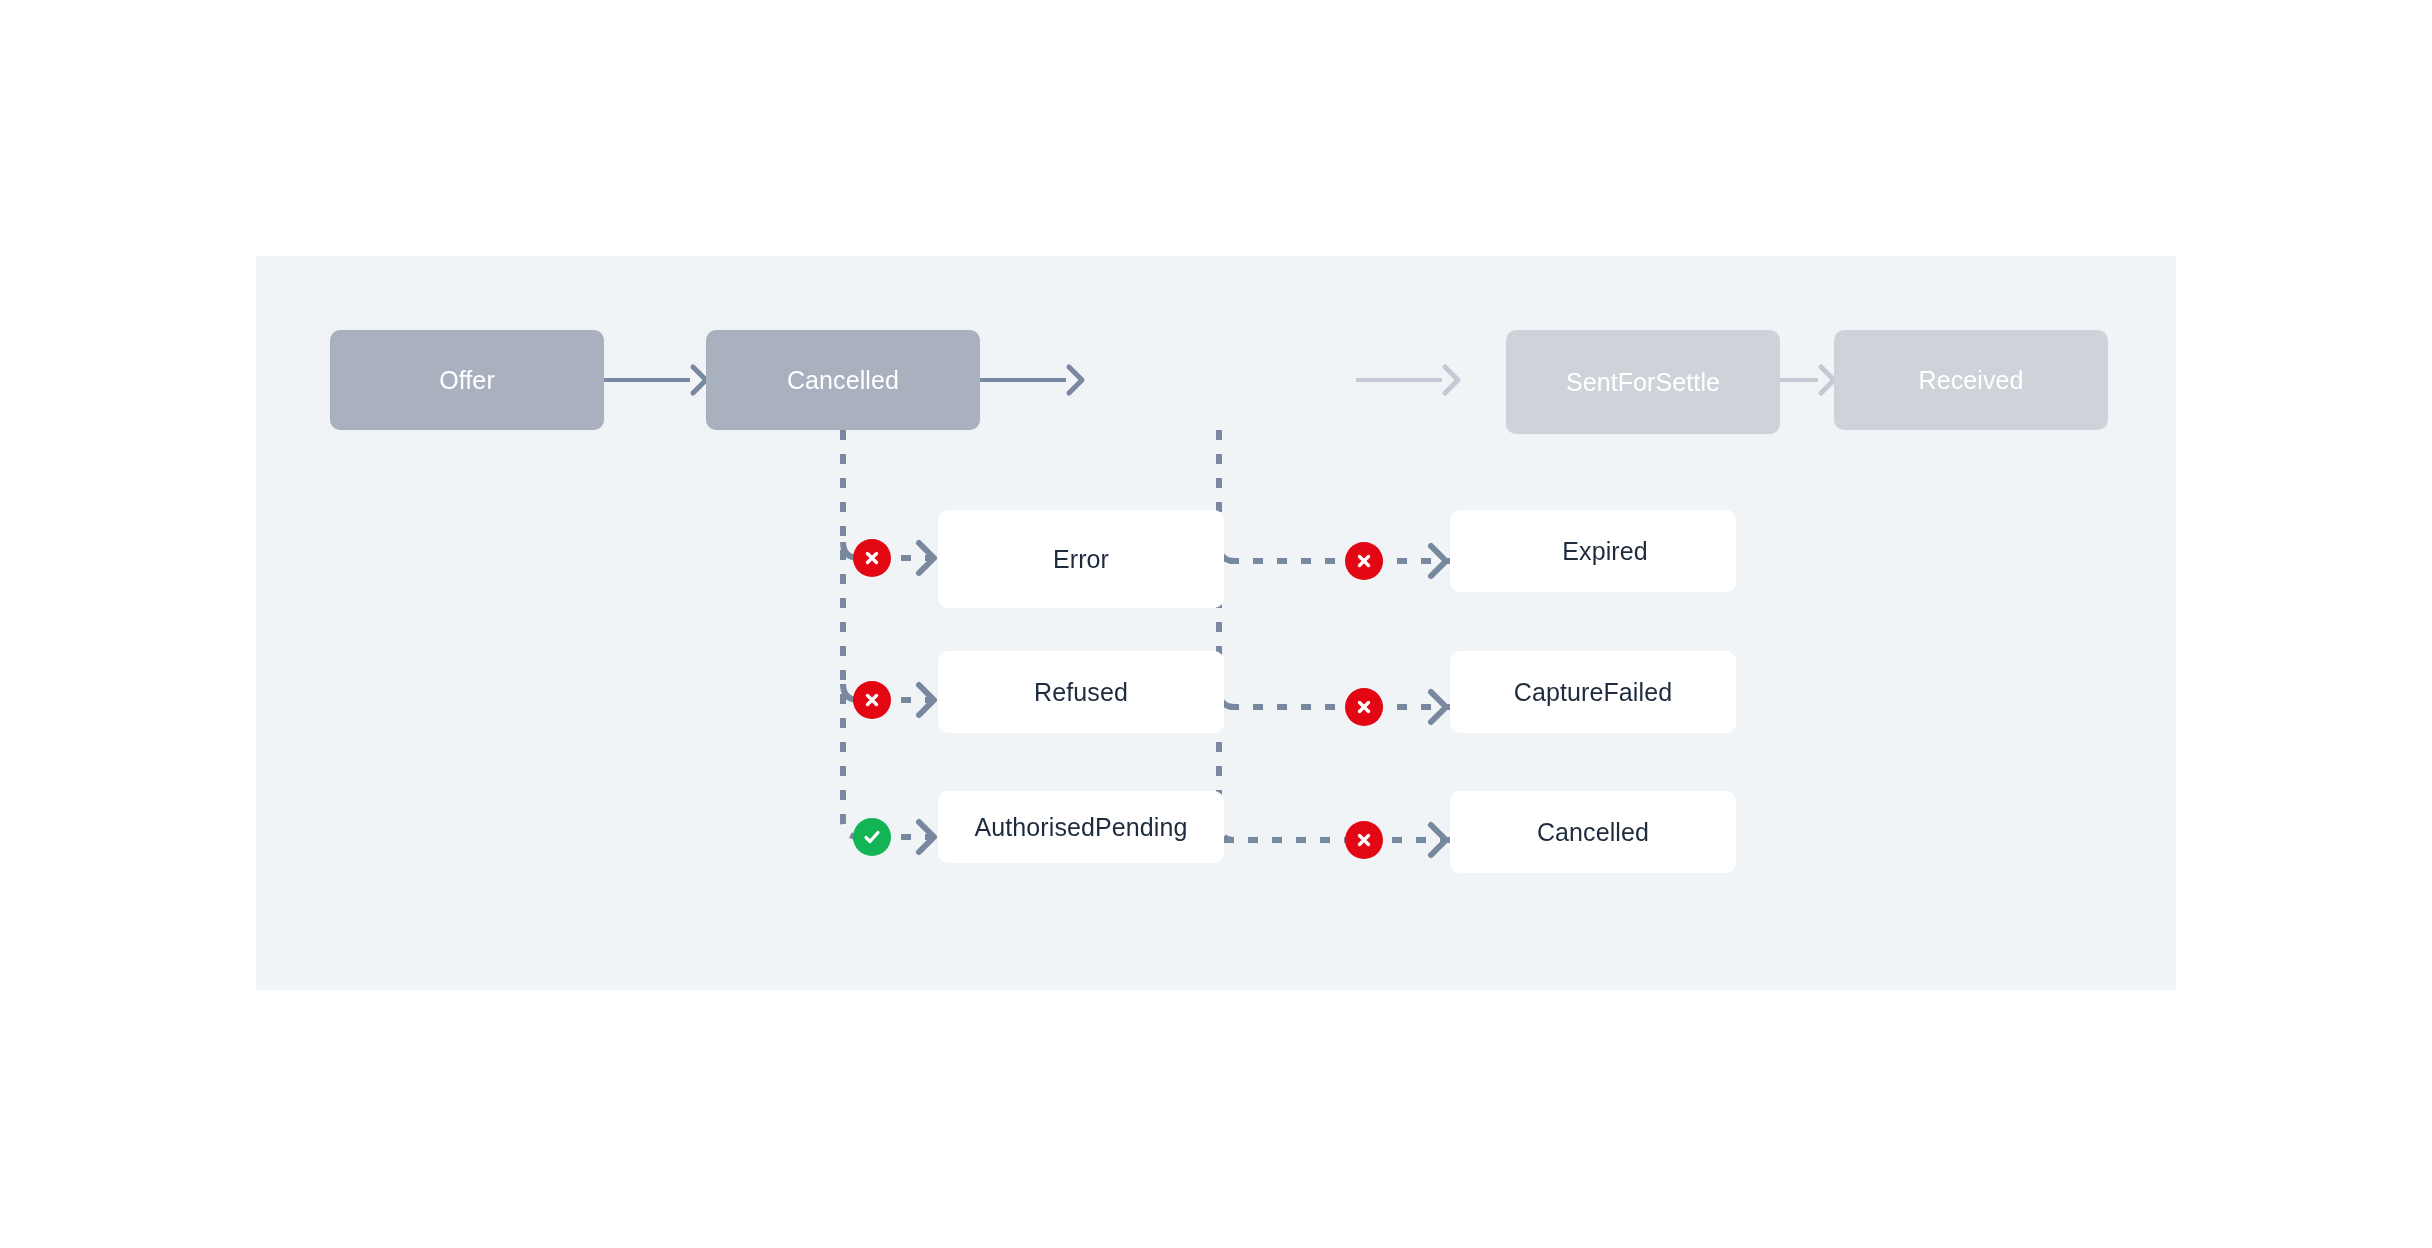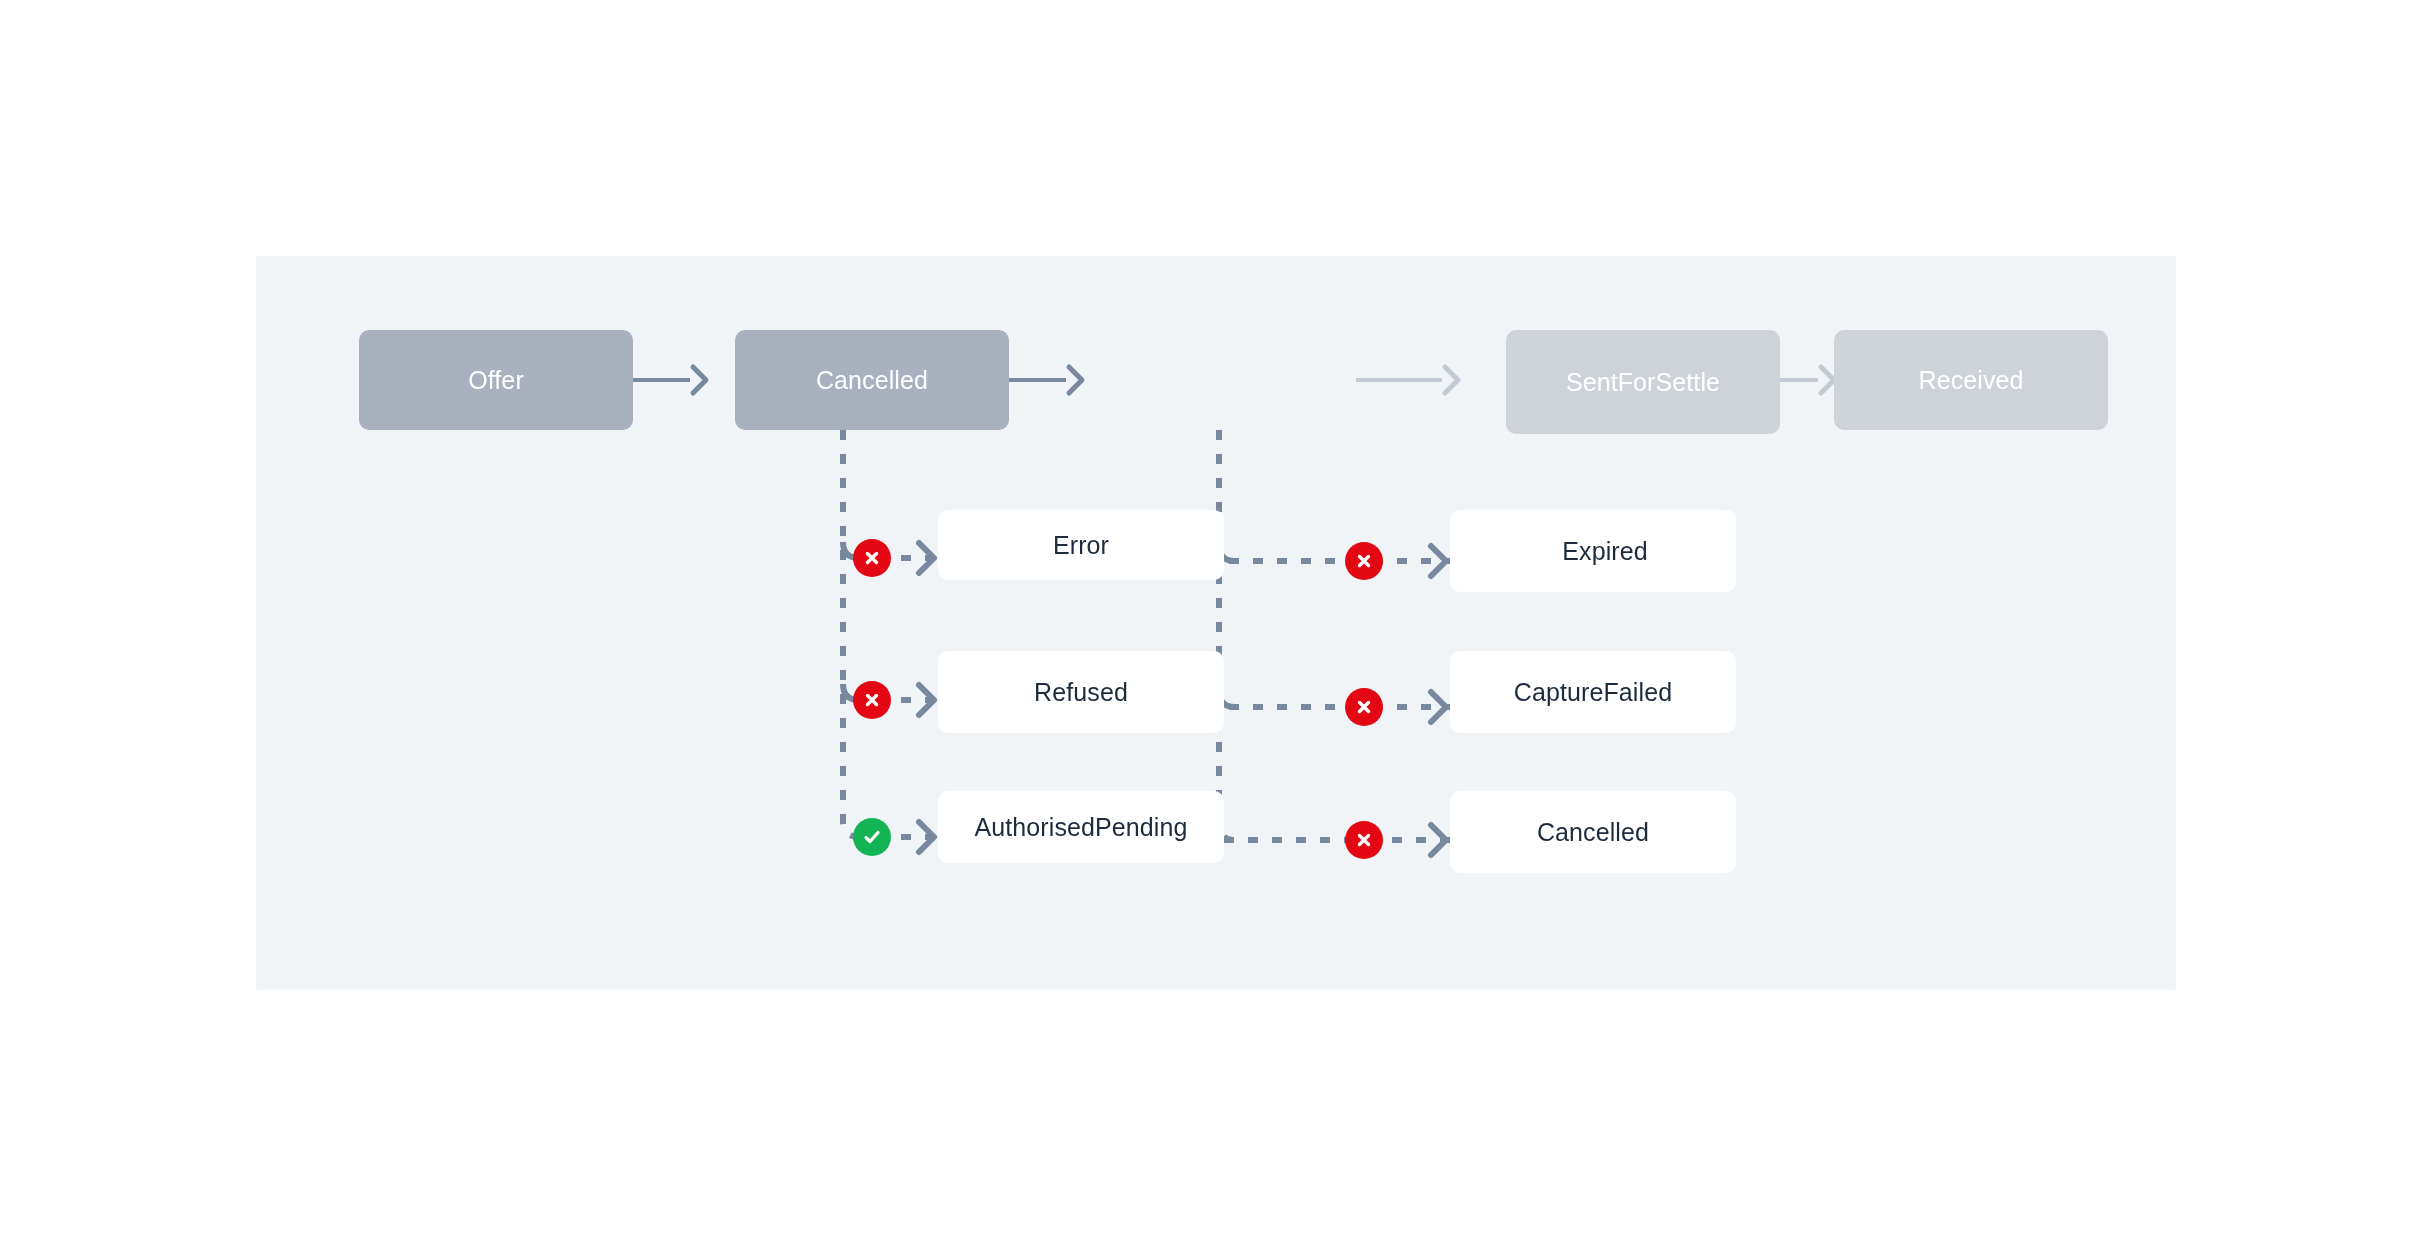--- a/index.html
+++ b/index.html
@@ -46,21 +46,20 @@
     border-radius: 10px;
     text-align: center;
     line-height: 1.2;
   }
 
   .node.primary {
     background: #a9b1bf;
     color: #ffffff;
     font-size: 25px;
     letter-spacing: 0.1px;
-    margin-left: 29px;
   }
 
   .node.muted {
     background: #ced3da;
     color: #ffffff;
     font-size: 25px;
     letter-spacing: 0.1px;
   }
 
   .node.leaf {
@@ -178,21 +177,21 @@
 
 
     <div class="node muted" style="left:1202px;top:74px;width:274px;height:104px;margin-left:48px;">
       <span>SentForSettle</span>
     </div>
 
     <div class="node muted" style="left:1578px;top:74px;width:274px;height:100px;">
       <span>Received</span>
     </div>
 
-    <div class="node leaf" style="left:682px;top:254px;width:286px;height:70px;">
+    <div class="node leaf" style="left:682px;top:254px;width:286px;height:98px;">
       <span>Error</span>
     </div>
 
     <div class="node leaf" style="left:682px;top:395px;width:286px;height:82px;">
       <span>Refused</span>
     </div>
 
     <div class="node leaf" style="left:682px;top:535px;width:286px;height:72px;">
       <span>AuthorisedPending</span>
     </div>

